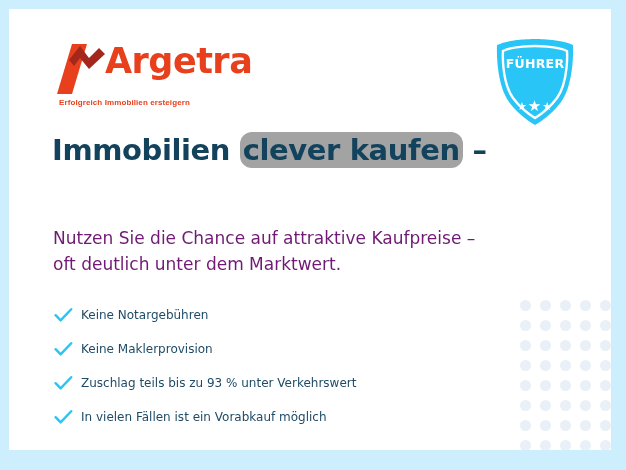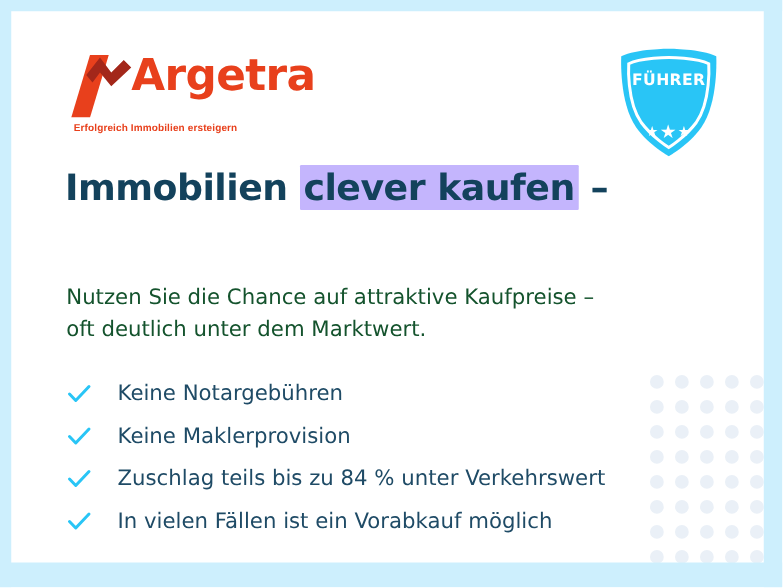--- a/index.html
+++ b/index.html
@@ -128,31 +128,31 @@
     color: #13425c;
     font-family: "DejaVu Sans", sans-serif;
     font-weight: bold;
     font-size: 29px;
     line-height: 1.24;
     letter-spacing: -0.4px;
     z-index: 5;
     white-space: nowrap;
   }
   .hl-mark {
-    background: #c4b5fd;
+    background: #a3a3a3;
     padding: 1px 3px;
-    border-radius: 1px;
+    border-radius: 12px;
   }
 
   
   .subhead {
     position: absolute;
     left: 53px;
     top: 225px;
-    color: #14532d;
+    color: #701a75;
     font-family: "DejaVu Sans", sans-serif;
     font-size: 17px;
     font-weight: normal;
     line-height: 1.55;
     z-index: 5;
     white-space: nowrap;
   }
 
   
   .checklist {
@@ -170,24 +170,24 @@
     width: 26px;
     flex: 0 0 26px;
     display: flex;
     align-items: center;
     justify-content: flex-start;
   }
   .check-icon svg { display: block; }
   .check-label {
     color: #1f4b66;
     font-family: "DejaVu Sans", sans-serif;
-    font-size: 17px;
+    font-size: 12px;
     line-height: 1;
     white-space: nowrap;
-    margin-left: 14px;
+    margin-left: 1px;
   }
 </style>
 </head>
 <body>
 
 <div id="stage">
 
   <div class="frame-edge frame-top"></div>
   <div class="frame-edge frame-left"></div>
   <div class="frame-edge frame-right"></div>
@@ -289,21 +289,21 @@
           </svg>
         </div>
         <div class="check-label">Keine Maklerprovision</div>
       </div>
       <div class="check-item">
         <div class="check-icon">
           <svg width="19" height="16" viewBox="0 0 19 16" xmlns="http://www.w3.org/2000/svg">
             <path d="M1.6 8.2 L6.6 13.4 L17.2 2.2" fill="none" stroke="#29c5f6" stroke-width="2.4" stroke-linecap="round" stroke-linejoin="round"></path>
           </svg>
         </div>
-        <div class="check-label">Zuschlag teils bis zu 84 % unter Verkehrswert</div>
+        <div class="check-label">Zuschlag teils bis zu 93 % unter Verkehrswert</div>
       </div>
       <div class="check-item">
         <div class="check-icon">
           <svg width="19" height="16" viewBox="0 0 19 16" xmlns="http://www.w3.org/2000/svg">
             <path d="M1.6 8.2 L6.6 13.4 L17.2 2.2" fill="none" stroke="#29c5f6" stroke-width="2.4" stroke-linecap="round" stroke-linejoin="round"></path>
           </svg>
         </div>
         <div class="check-label">In vielen Fällen ist ein Vorabkauf möglich</div>
       </div>
     </div>

